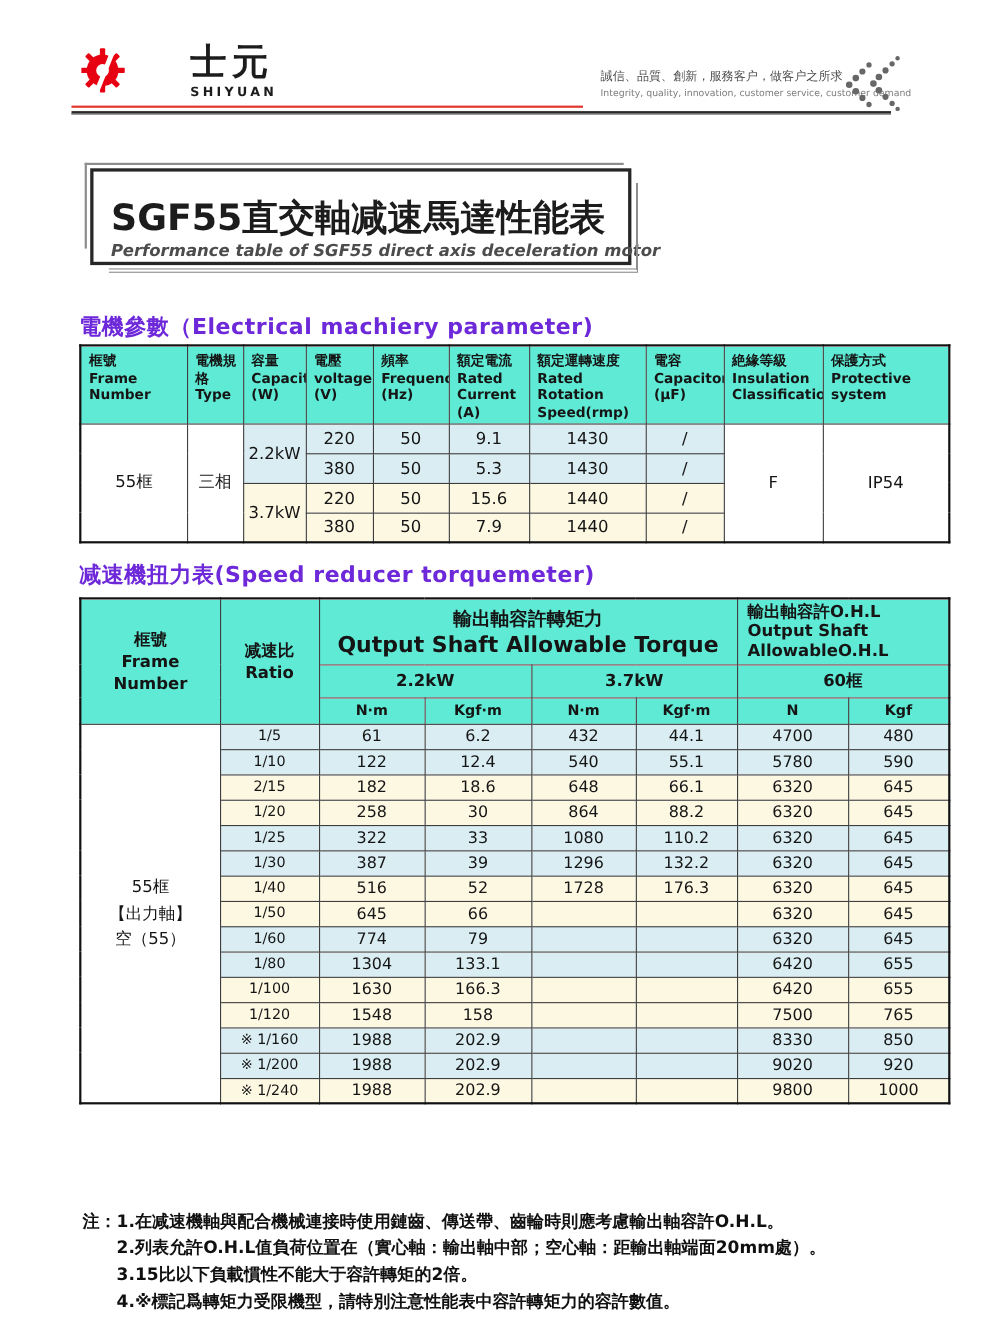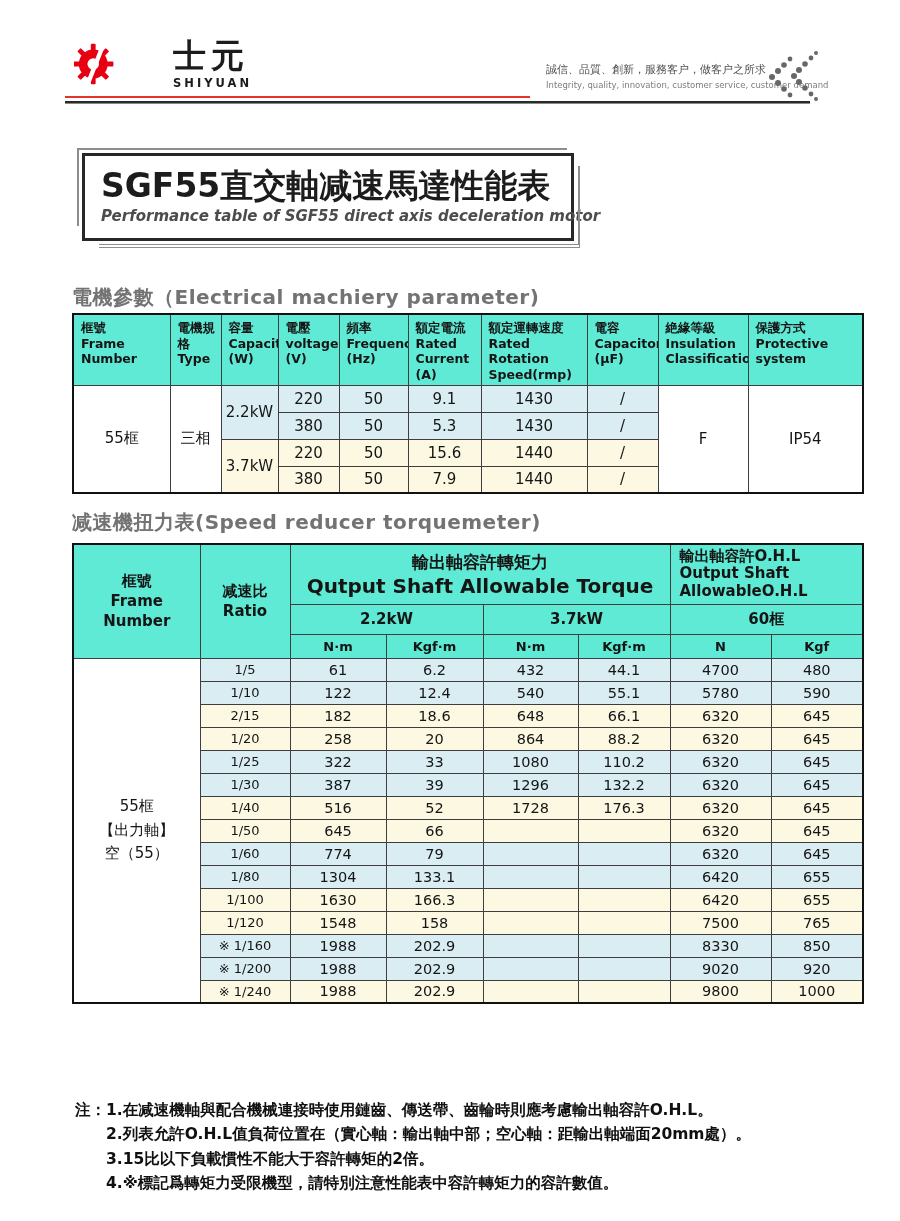--- a/index.html
+++ b/index.html
@@ -24,36 +24,36 @@
 
   .dots-decor { position:absolute; left:766px; top:50px; }
 
   .rule-red   { position:absolute; left:65px; top:96px;  width:465px; height:2px; background:#e2342b; }
   .rule-black { position:absolute; left:65px; top:101px; width:745px; height:2.5px; background:#2a2a2a;
                 border-bottom:1px solid #8a8a8a; }
 
   
   .title-box {
     position:absolute; left:82px; top:153px; width:492px; height:88px;
-    border:3px solid #272727; background:#fff; padding:9px 12px 0 16px;
+    border:3px solid #272727; background:#fff; padding:21px 12px 0 16px;
   }
   .title-box::before {
     content:""; position:absolute; top:-8px; left:-8px; right:4px; bottom:12px;
     border-top:2px solid #8d8d8d; border-left:2px solid #8d8d8d; pointer-events:none;
   }
   .title-box::after {
     content:""; position:absolute; top:10px; left:14px; right:-9px; bottom:-10px;
     border-bottom:4px double #8d8d8d; border-right:2px solid #8d8d8d; pointer-events:none;
   }
   .title-main { font-size:33px; font-weight:bold; line-height:1.25; color:#1c1c1c; letter-spacing:0; white-space:nowrap; }
   .title-sub  { font-size:15px; font-weight:bold; font-style:italic; color:#4c4c4c; margin-top:1px; white-space:nowrap; }
 
   
   .sec-heading { position:absolute; left:72px; font-size:20px; font-weight:bold;
-                 color:#737373; letter-spacing:0.5px; white-space:nowrap; }
+                 color:#6d28d9; letter-spacing:0.5px; white-space:nowrap; }
   #elec-heading   { top:284px; }
   #torque-heading { top:509px; }
 
   
   table { border-collapse:collapse; table-layout:fixed; background:#fff; }
   th, td { border:1.5px solid #3e3e3e; white-space:pre-line; overflow:hidden; }
   th { background:#5eead4; font-weight:bold; color:#151515; }
   td { text-align:center; color:#151515; }
   .blue  { background:#d9edf2; }
   .cream { background:#fcf8e2; }
@@ -296,21 +296,21 @@
           <td class="cream">182</td>
           <td class="cream">18.6</td>
           <td class="cream">648</td>
           <td class="cream">66.1</td>
           <td class="cream">6320</td>
           <td class="cream">645</td>
         </tr>
         <tr>
           <td class="ratio cream">1/20</td>
           <td class="cream">258</td>
-          <td class="cream">20</td>
+          <td class="cream">30</td>
           <td class="cream">864</td>
           <td class="cream">88.2</td>
           <td class="cream">6320</td>
           <td class="cream">645</td>
         </tr>
         <tr>
           <td class="ratio blue">1/25</td>
           <td class="blue">322</td>
           <td class="blue">33</td>
           <td class="blue">1080</td>

